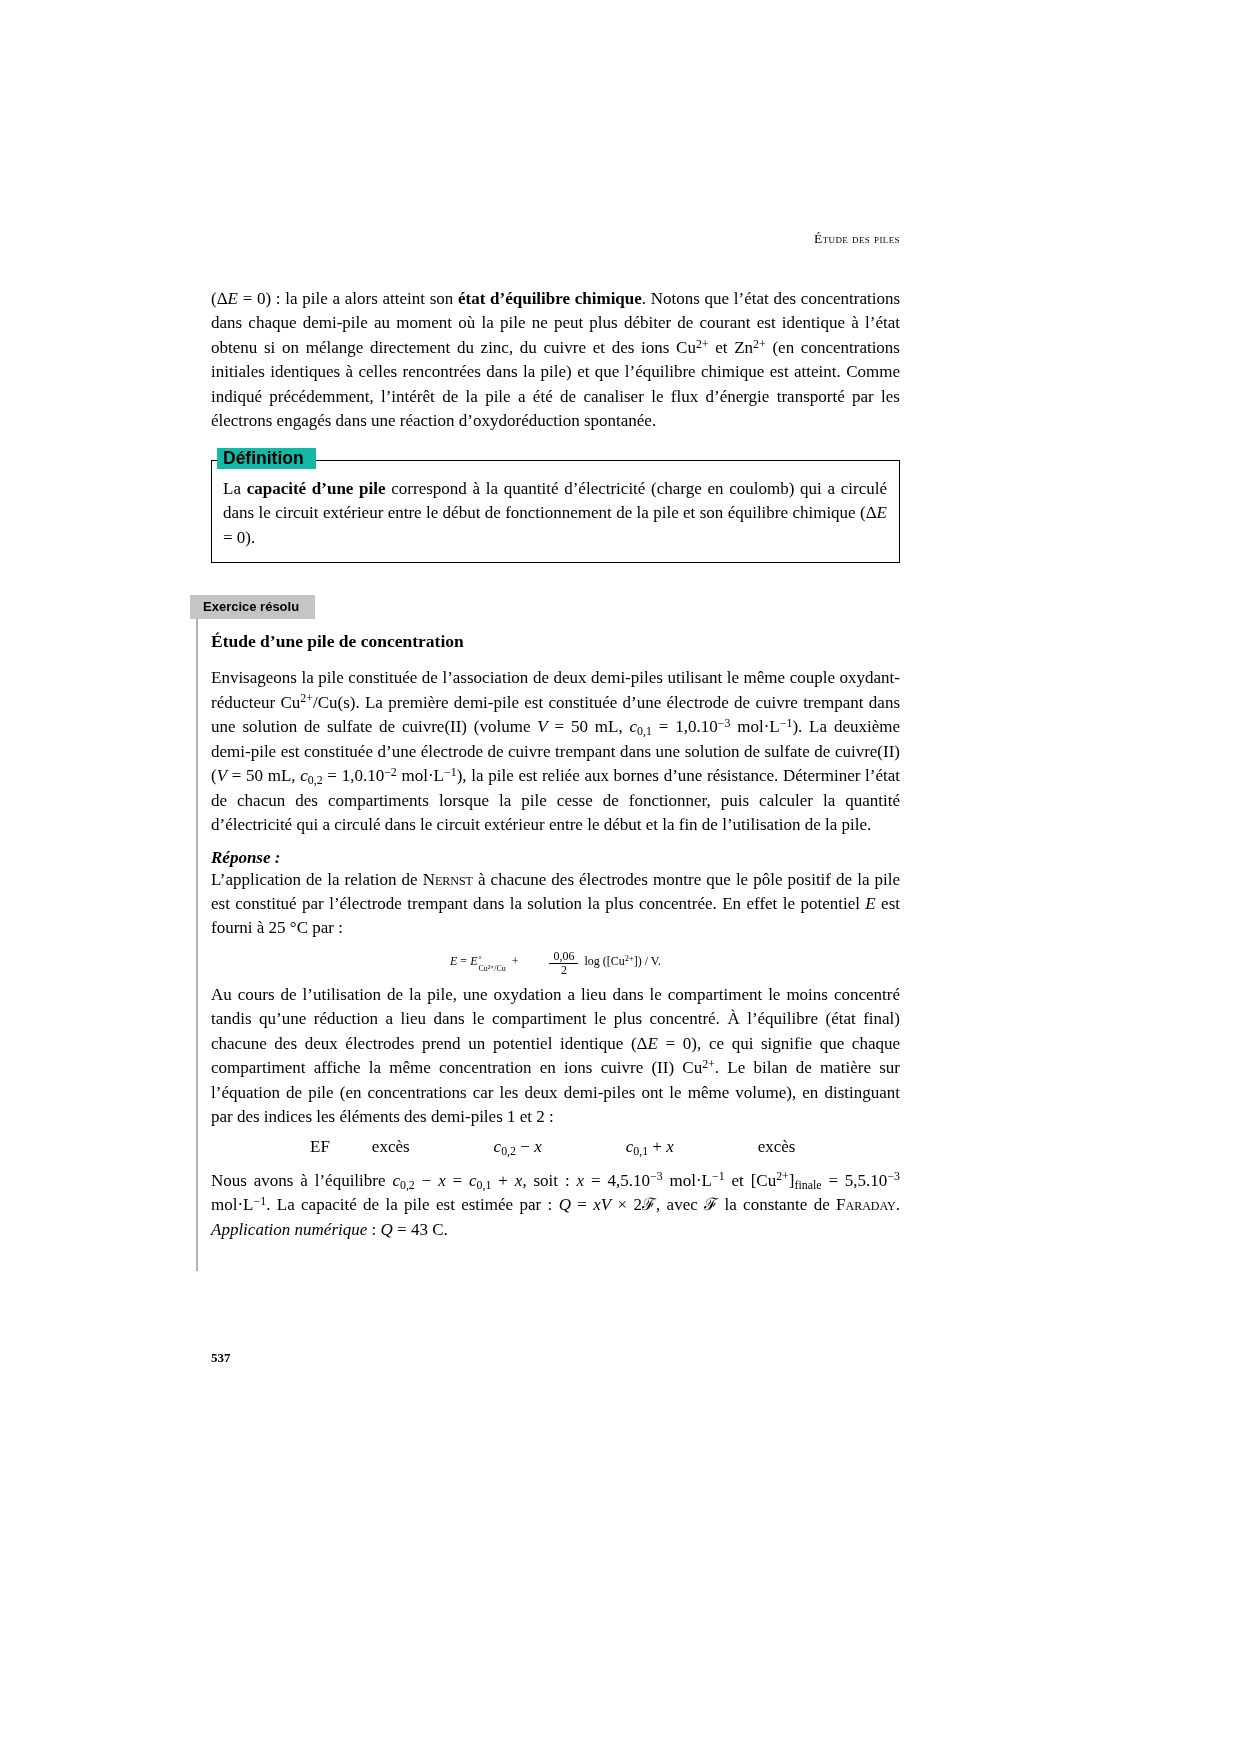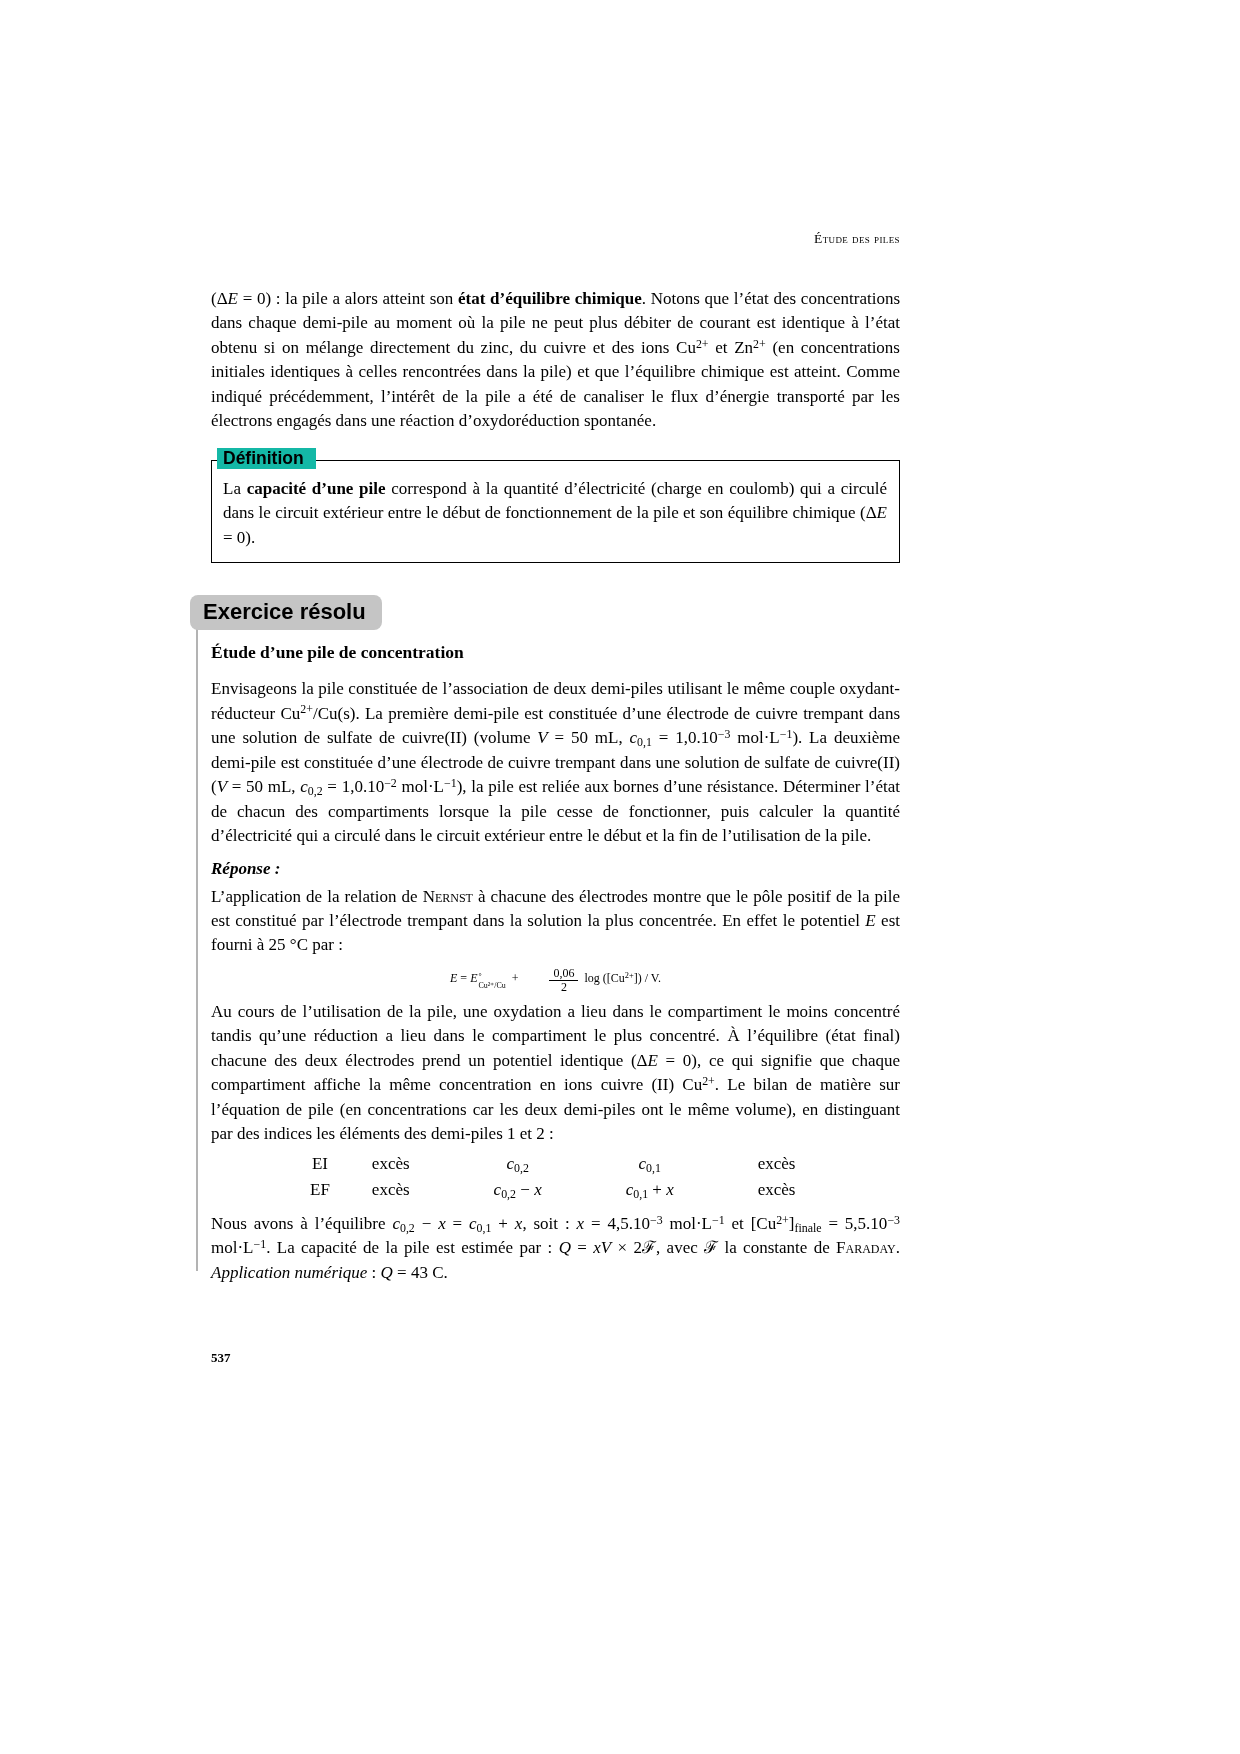--- a/index.html
+++ b/index.html
@@ -29,26 +29,26 @@
   
   .exercise{position:relative;margin-top:32px;}
   .ex-rule{
     position:absolute;left:-15px;top:2px;width:2px;height:674px;
     background:var(--rule_gray,#b3b3b3);z-index:0;
   }
   .ex-label{
     position:relative;z-index:1;display:inline-block;margin-left:-21px;
     background:var(--label_bg,#c5c5c5);
     font-family:"Liberation Sans","DejaVu Sans",sans-serif;
-    font-weight:bold;font-size:22px;padding:4px 16px 5px 13px;border-radius:8px;
+    font-weight:bold;font-size:13px;padding:4px 16px 5px 13px;
   }
   .ex-title{font-size:17.5px;font-weight:bold;margin:12px 0 0 0;}
   .statement{margin-top:14px;}
   .reponse{font-size:17px;font-weight:bold;font-style:italic;margin:10px 0 0 0;}
-  .p-answer{margin-top:6px;}
+  .p-answer{}
   .equation{
     text-align:center;font-size:12px;margin:9px 0 5px 0;line-height:1.2;
   }
   .p2{margin-top:4px;}
   .rxn{border-collapse:collapse;margin:4px 0 0 78px;}
   .rxn td{font-size:17px;text-align:center;padding:1px 21px;line-height:1.42;white-space:nowrap;}
   .p3{margin-top:9px;}
   .page-number{
     position:absolute;left:211px;top:1350px;width:689px;text-align:left;
     font-weight:bold;font-size:13px;
@@ -93,30 +93,20 @@
 
     <p class="para p-answer"><span>L’application de la relation de </span><span class="sc">Nernst</span><span> à chacune des électrodes montre que le pôle positif de la pile est constitué par l’électrode trempant dans la solution la plus concentrée. En effet le potentiel </span><span class="i">E</span><span> est fourni à 25 °C par :</span></p>
 
     <div class="equation"><span class="i">E</span><span> = </span><span class="i">E</span><span class="stack"><span class="stop">°</span><span class="sbot">Cu²⁺/Cu</span></span><span> + </span><span class="frac"><span class="num">0,06</span><span class="den">2</span></span><span> log </span><span>(</span><span>[Cu</span><span class="sup">2+</span><span>]</span><span>)</span><span> / V.</span></div>
 
     <p class="para p2"><span>Au cours de l’utilisation de la pile, une oxydation a lieu dans le compartiment le moins concentré tandis qu’une réduction a lieu dans le compartiment le plus concentré. À l’équilibre (état final) chacune des deux électrodes prend un potentiel identique (Δ</span><span class="i">E</span><span> = 0), ce qui signifie que chaque compartiment affiche la même concentration en ions cuivre (II) Cu</span><span class="sup">2+</span><span>. Le bilan de matière sur l’équation de pile (en concentrations car les deux demi-piles ont le même volume), en distinguant par des indices les éléments des demi-piles 1 et 2 :</span></p>
 
     <table class="rxn">
       <tbody>
       <tr>
-        <td>EI</td>
-        <td>excès</td>
-        <td></td>
-        <td><span class="i">c</span><span class="sub">0,2</span></td>
-        <td></td>
-        <td><span class="i">c</span><span class="sub">0,1</span></td>
-        <td></td>
-        <td>excès</td>
-      </tr>
-      <tr>
         <td>EF</td>
         <td>excès</td>
         <td></td>
         <td><span class="i">c</span><span class="sub">0,2</span><span> − </span><span class="i">x</span></td>
         <td></td>
         <td><span class="i">c</span><span class="sub">0,1</span><span> + </span><span class="i">x</span></td>
         <td></td>
         <td>excès</td>
       </tr>
     </tbody>

